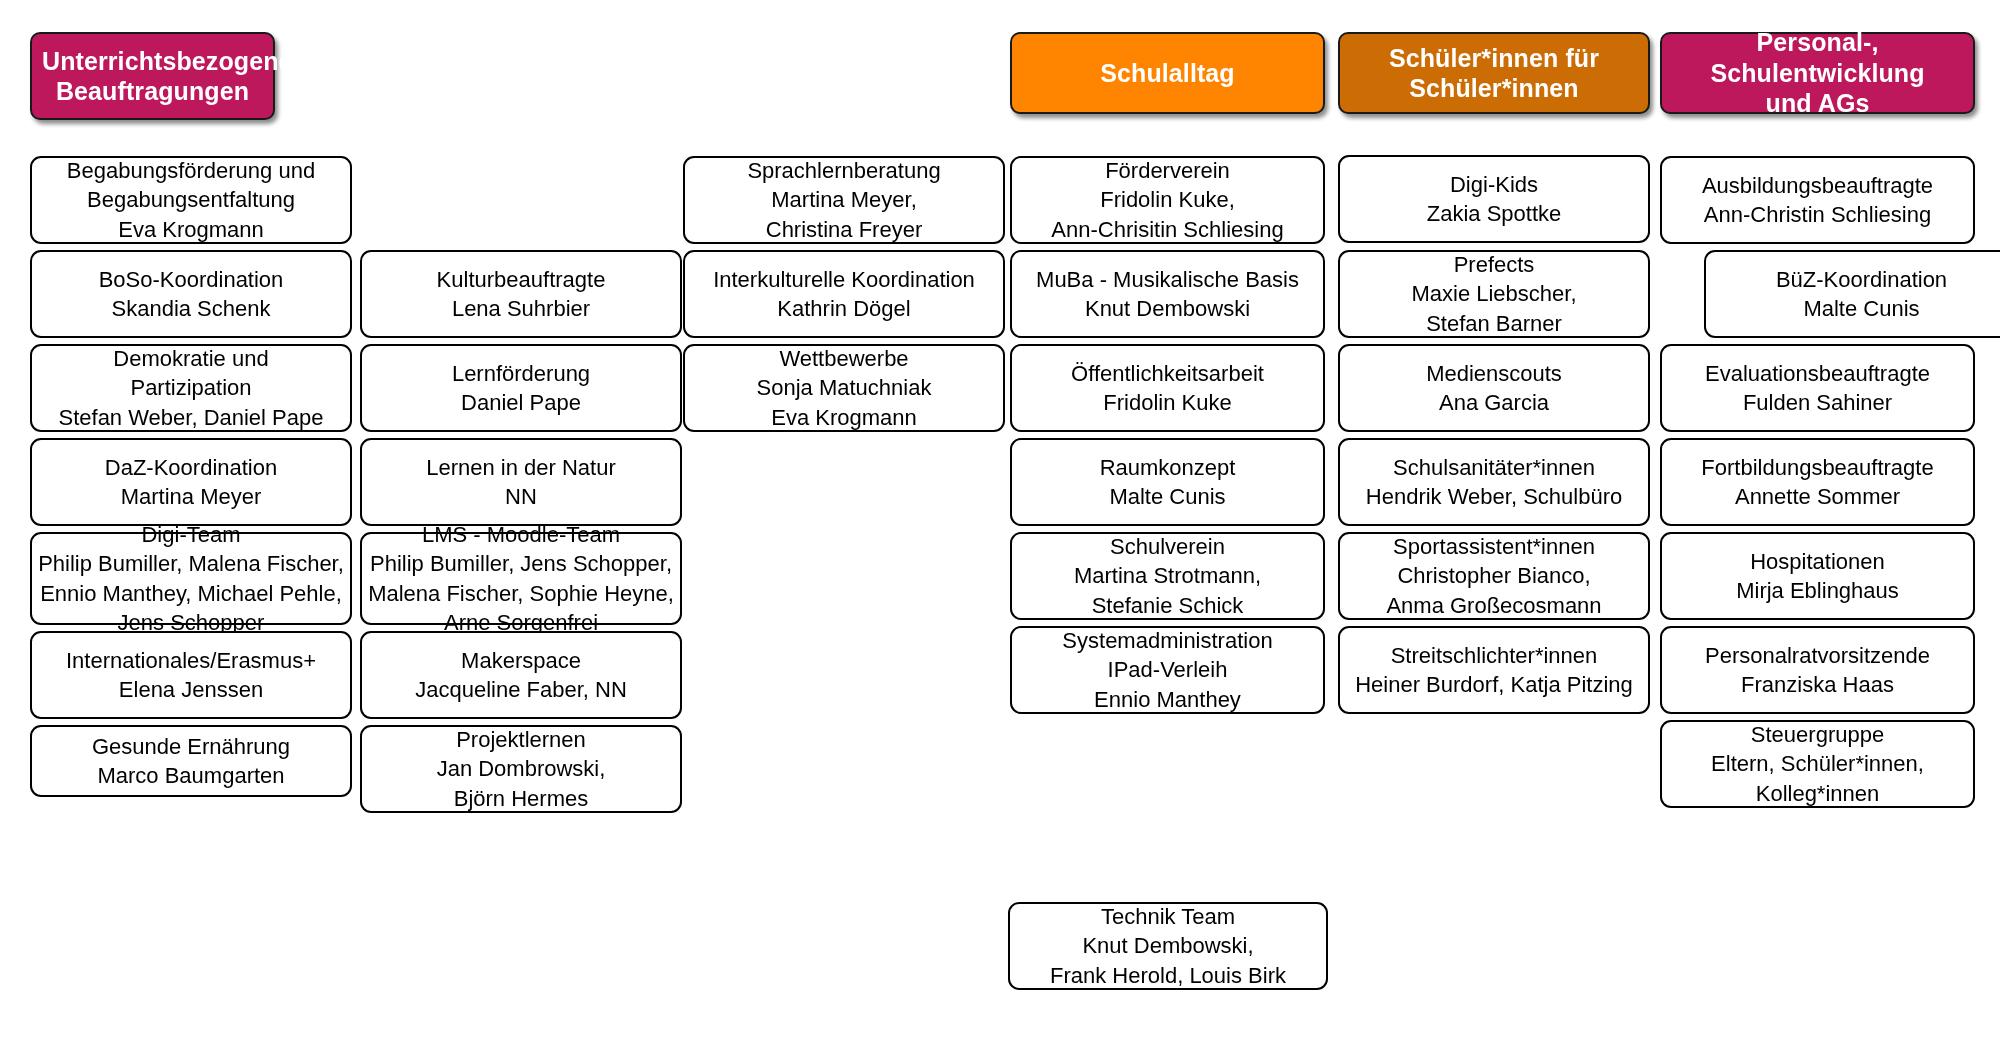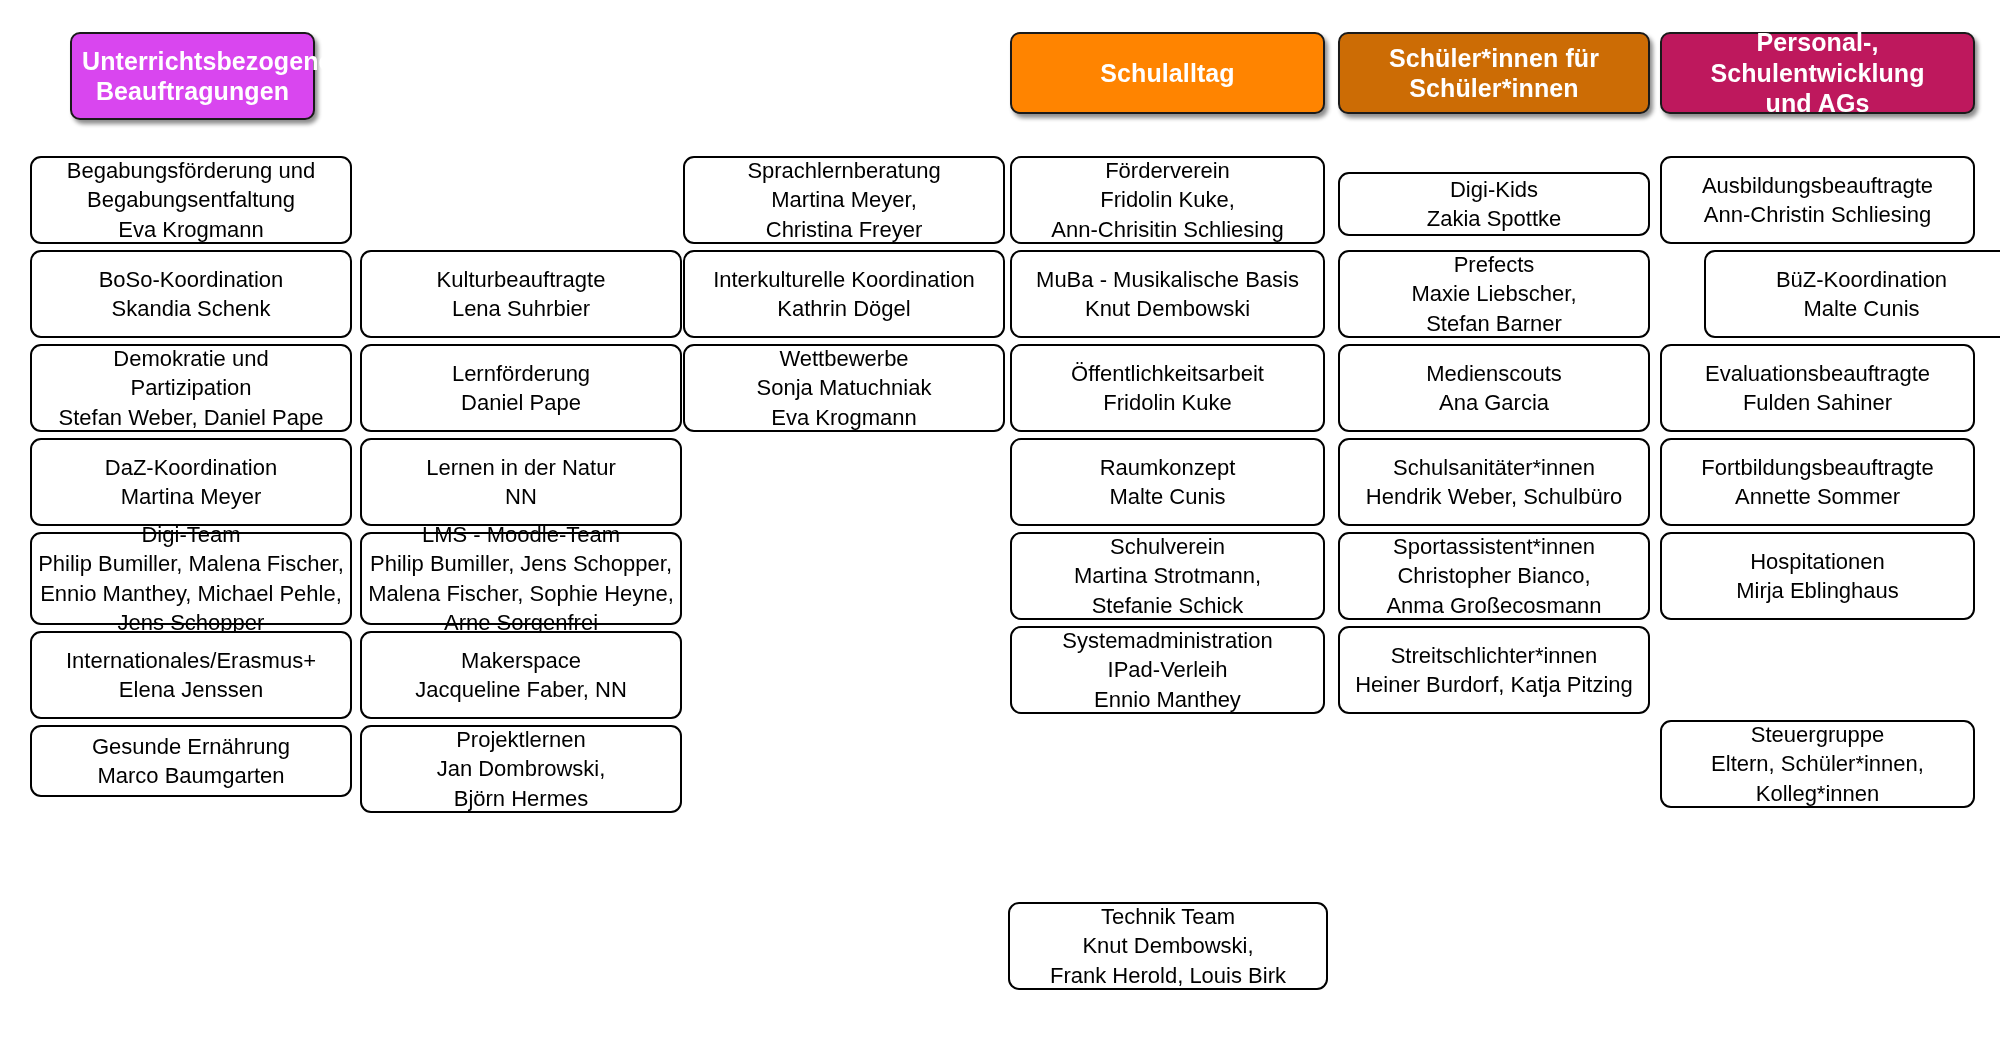--- a/index.html
+++ b/index.html
@@ -60,21 +60,21 @@
   .node-box span {
     display: block;
     width: 100%;
     white-space: pre-line;
   }
 </style>
 </head>
 <body>
 
 <div class="canvas" id="canvas">
-    <div class="header-box" style="left: 30px; top: 32px; width: 245px; height: 88px; background: #d946ef; margin-left: 40px;">
+    <div class="header-box" style="left: 30px; top: 32px; width: 245px; height: 88px; background: #be185d;">
       <span>Unterrichtsbezogene
 Beauftragungen</span>
     </div>
     <div class="header-box" style="left: 1010px; top: 32px; width: 315px; height: 82px; background: rgb(255, 132, 0);">
       <span>Schulalltag</span>
     </div>
     <div class="header-box" style="left: 1338px; top: 32px; width: 312px; height: 82px; background: rgb(204, 108, 5);">
       <span>Schüler*innen für
 Schüler*innen</span>
     </div>
@@ -181,21 +181,21 @@
     <div class="node-box" style="left: 1010px; top: 626px; width: 315px; height: 88px;">
       <span>Systemadministration
 IPad-Verleih
 Ennio Manthey</span>
     </div>
     <div class="node-box" style="left: 1008px; top: 902px; width: 320px; height: 88px;">
       <span>Technik Team
 Knut Dembowski,
 Frank Herold, Louis Birk</span>
     </div>
-    <div class="node-box" style="left: 1338px; top: 172px; width: 312px; height: 64px;">
+    <div class="node-box" style="left: 1338px; top: 155px; width: 312px; height: 88px;">
       <span>Digi-Kids
 Zakia Spottke</span>
     </div>
     <div class="node-box" style="left: 1338px; top: 250px; width: 312px; height: 88px;">
       <span>Prefects
 Maxie Liebscher,
 Stefan Barner</span>
     </div>
     <div class="node-box" style="left: 1338px; top: 344px; width: 312px; height: 88px;">
       <span>Medienscouts
@@ -227,18 +227,22 @@
 Fulden Sahiner</span>
     </div>
     <div class="node-box" style="left: 1660px; top: 438px; width: 315px; height: 88px;">
       <span>Fortbildungsbeauftragte
 Annette Sommer</span>
     </div>
     <div class="node-box" style="left: 1660px; top: 532px; width: 315px; height: 88px;">
       <span>Hospitationen
 Mirja Eblinghaus</span>
     </div>
+    <div class="node-box" style="left: 1660px; top: 626px; width: 315px; height: 88px;">
+      <span>Personalratvorsitzende
+Franziska Haas</span>
+    </div>
     <div class="node-box" style="left: 1660px; top: 720px; width: 315px; height: 88px;">
       <span>Steuergruppe
 Eltern, Schüler*innen,
 Kolleg*innen</span>
     </div>
   </div>
 
 </body></html>

